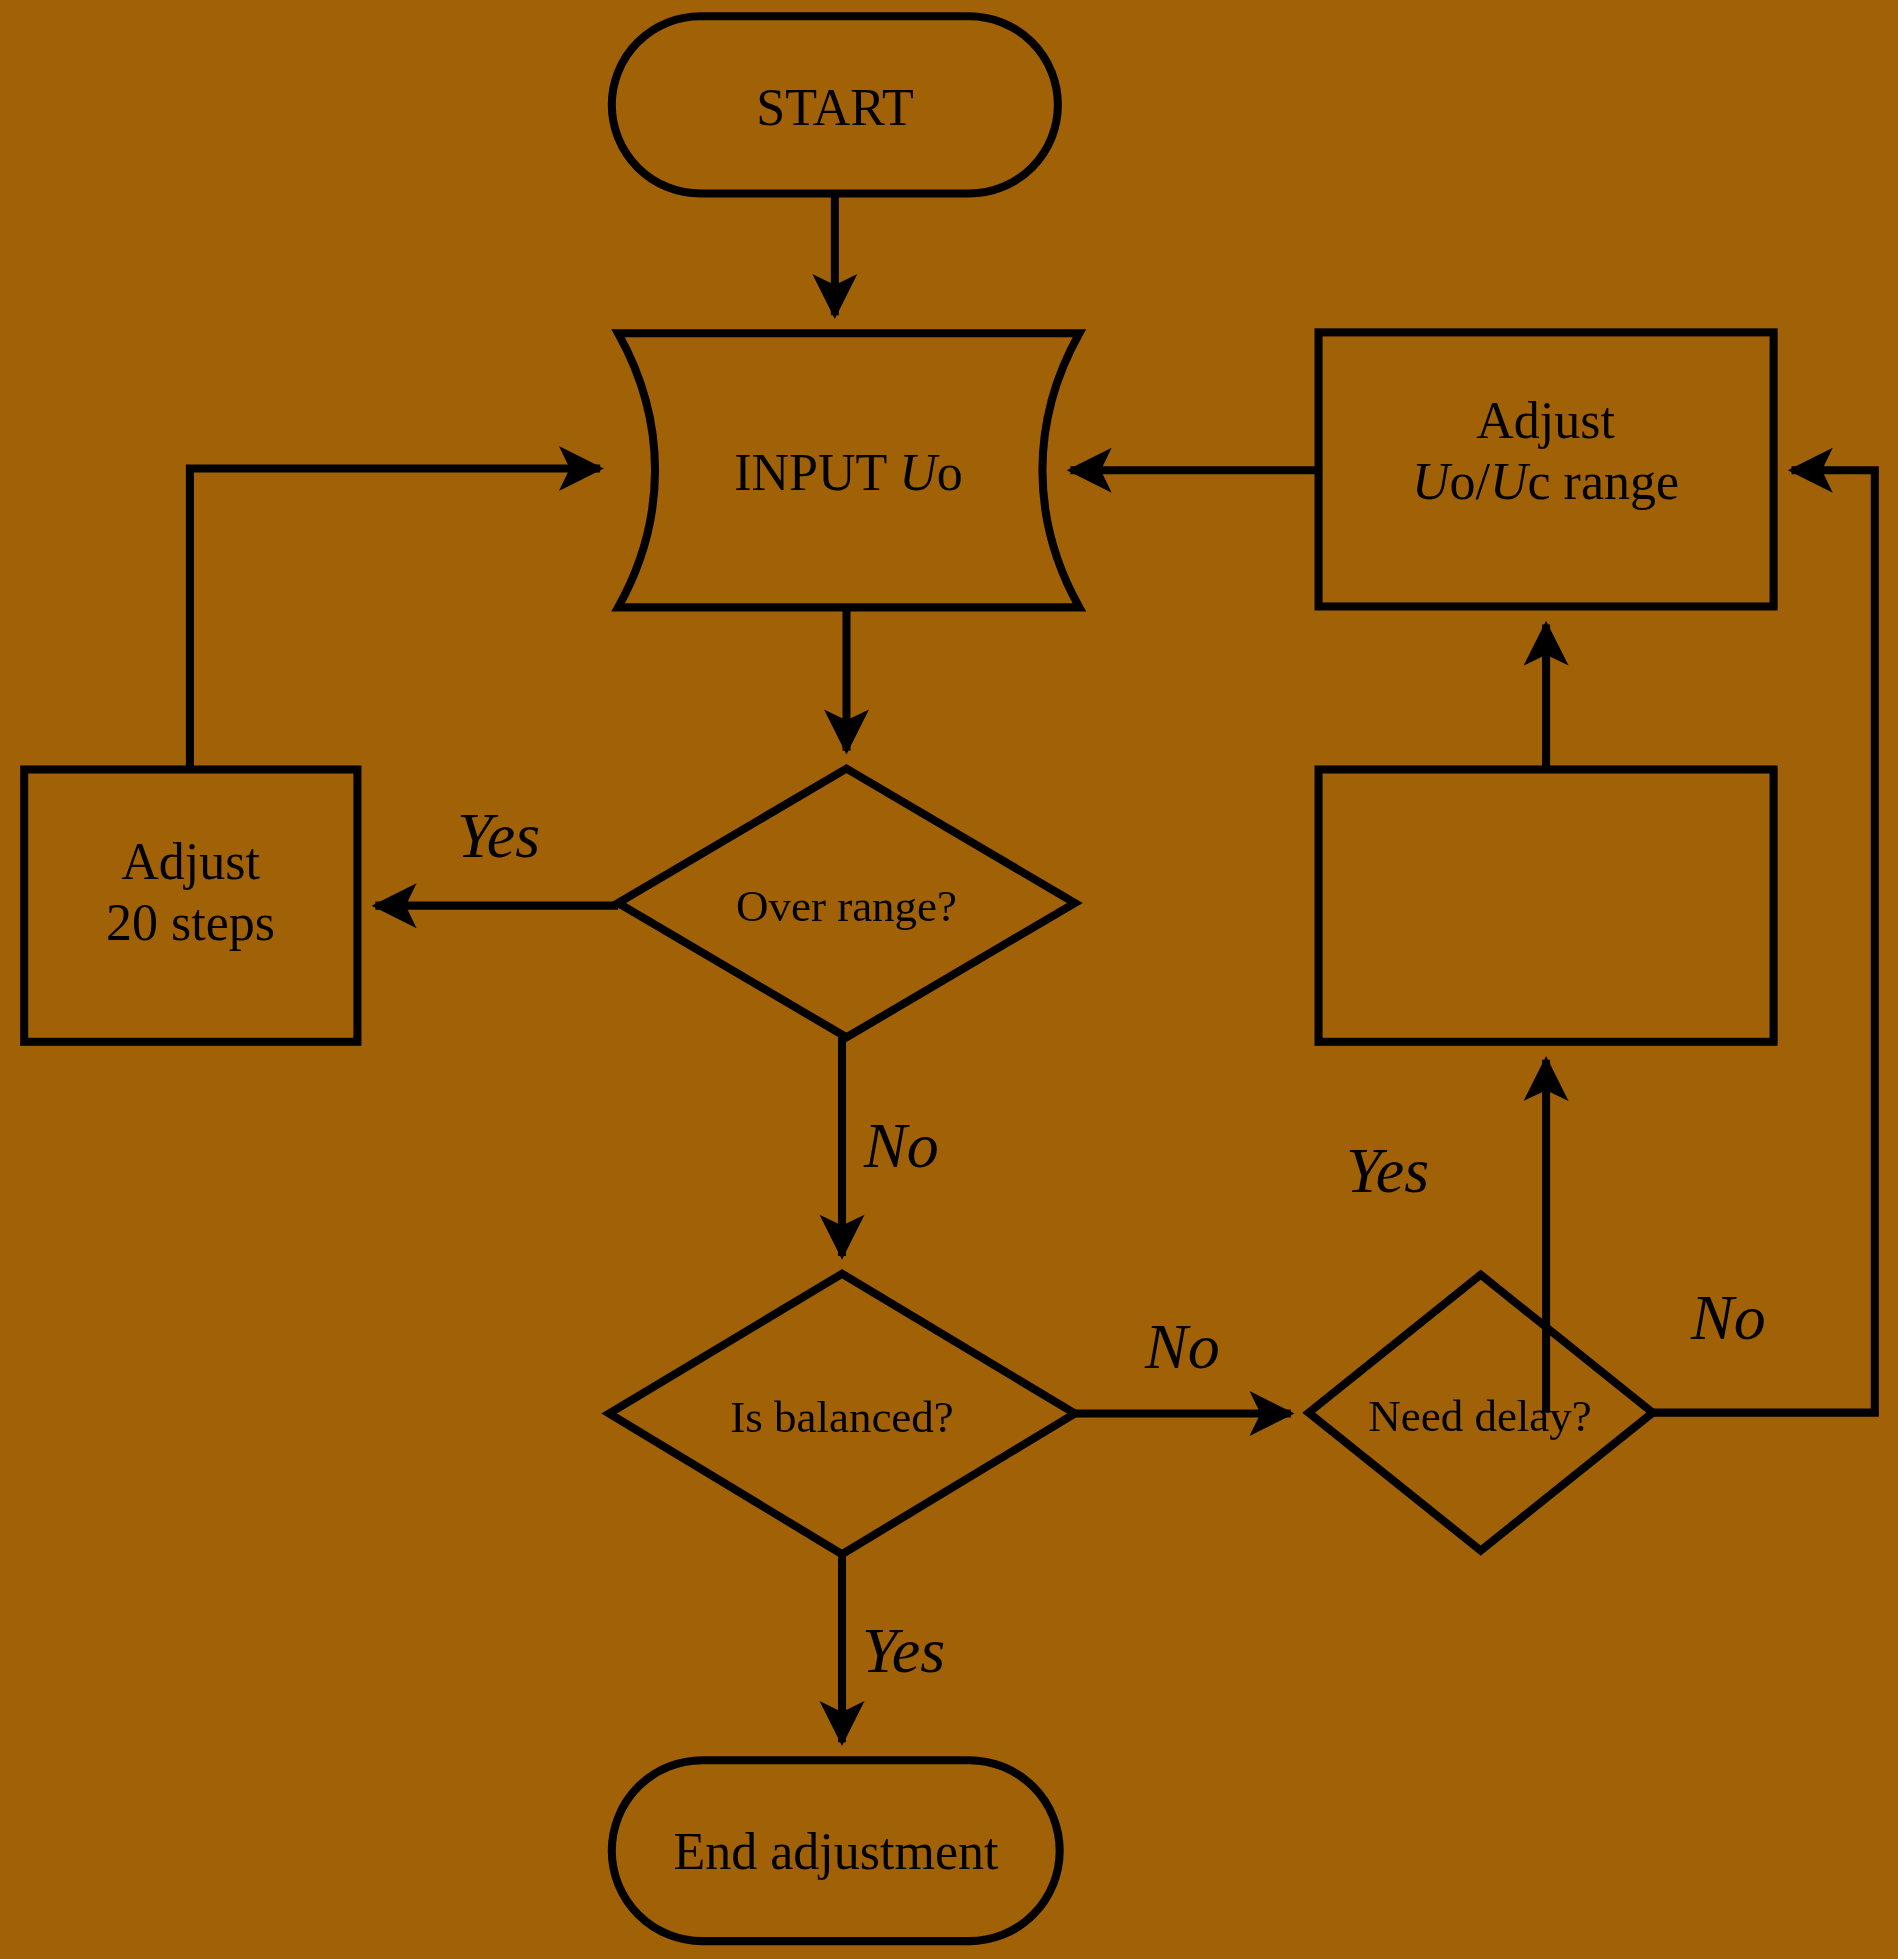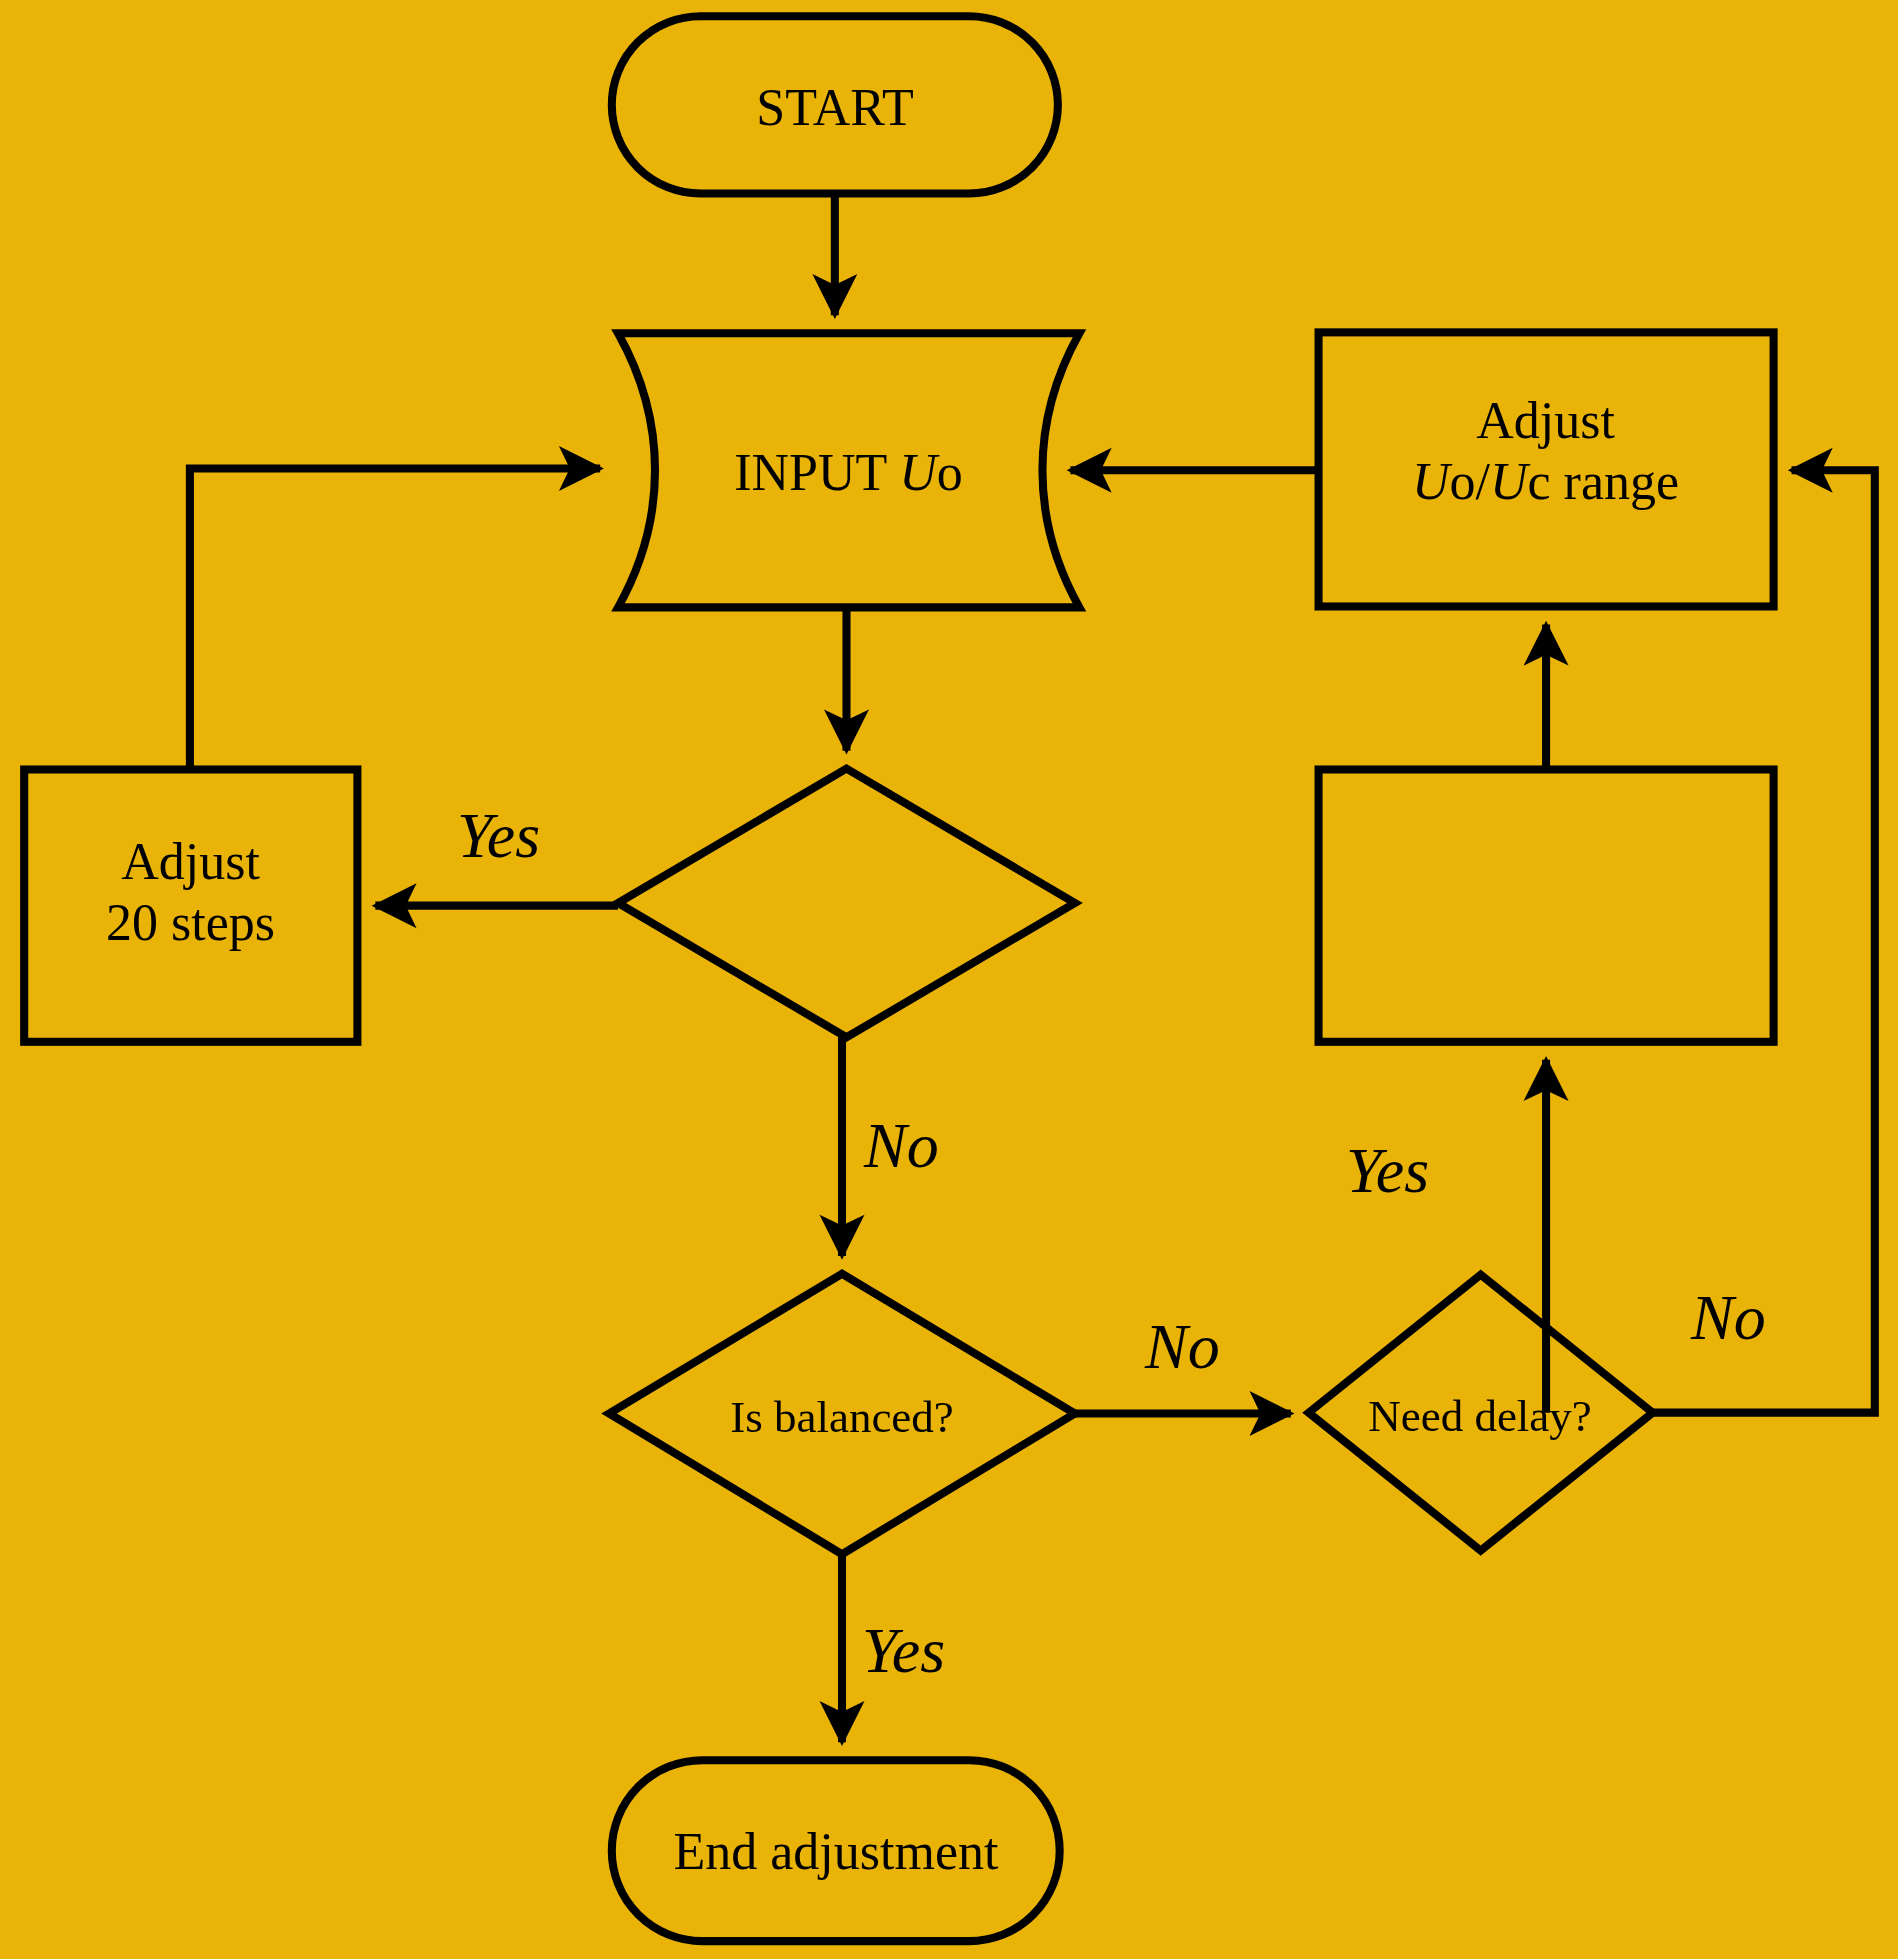--- a/index.html
+++ b/index.html
@@ -4,21 +4,21 @@
 <style>
   html, body {
     margin: 0;
     padding: 0;
     background: #ffffff;
   }
   #canvas {
     position: relative;
     width: 1899px;
     height: 1960px;
-    background: #eab308;
+    background: #a16207;
     overflow: hidden;
     font-family: "Liberation Serif", "DejaVu Serif", serif;
   }
   #flow-svg {
     position: absolute;
     left: 0;
     top: 0;
     width: 1899px;
     height: 1960px;
   }
@@ -125,20 +125,21 @@
 
     </g>
   </svg>
 
   <div class="node-label lbl-terminal" style="left:612px; top:77px; width:446px;">START</div>
 
   <div class="node-label lbl-process" style="left:618px; top:442px; width:461px;"><span>INPUT </span><span class="ital">U</span><span>o</span></div>
 
   <div class="node-label lbl-process" style="left:1318px; top:390px; width:455px;"><span>Adjust</span><br><span class="ital">U</span><span>o/</span><span class="ital">U</span><span>c range</span></div>
 
+  <div class="node-label lbl-decision" style="left:618px; top:880px; width:457px;">Over range?</div>
 
   <div class="node-label lbl-process" style="left:24px; top:831px; width:333px;"><span>Adjust</span><br><span>20 steps</span></div>
 
 
   <div class="node-label lbl-decision" style="left:1308px; top:1390px; width:344px;">Need delay?</div>
 
   <div class="node-label lbl-decision" style="left:609px; top:1391px; width:466px;">Is balanced?</div>
 
   <div class="node-label lbl-terminal" style="left:612px; top:1821px; width:448px;text-align:center;">End adjustment</div>
 

